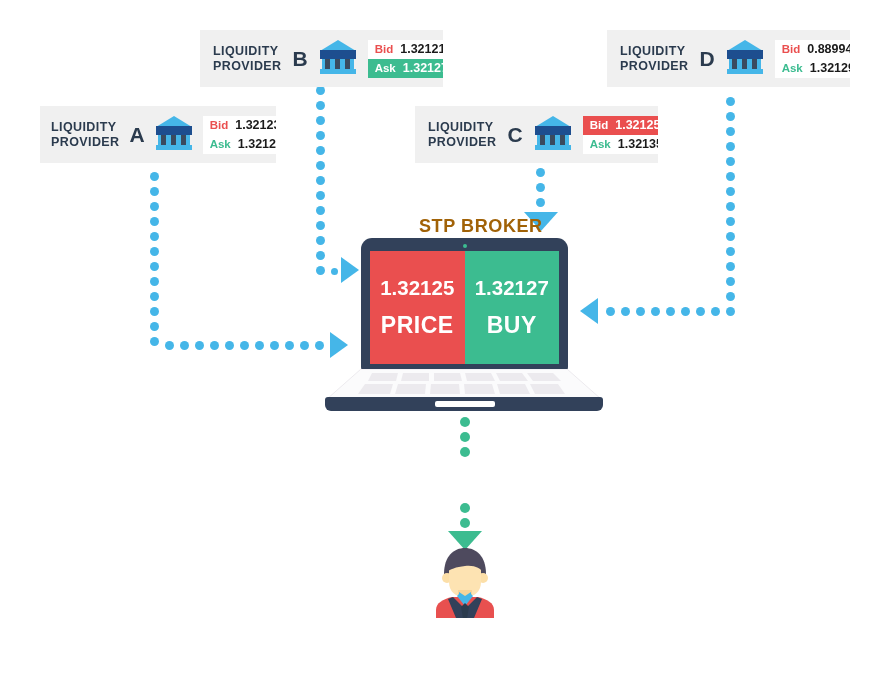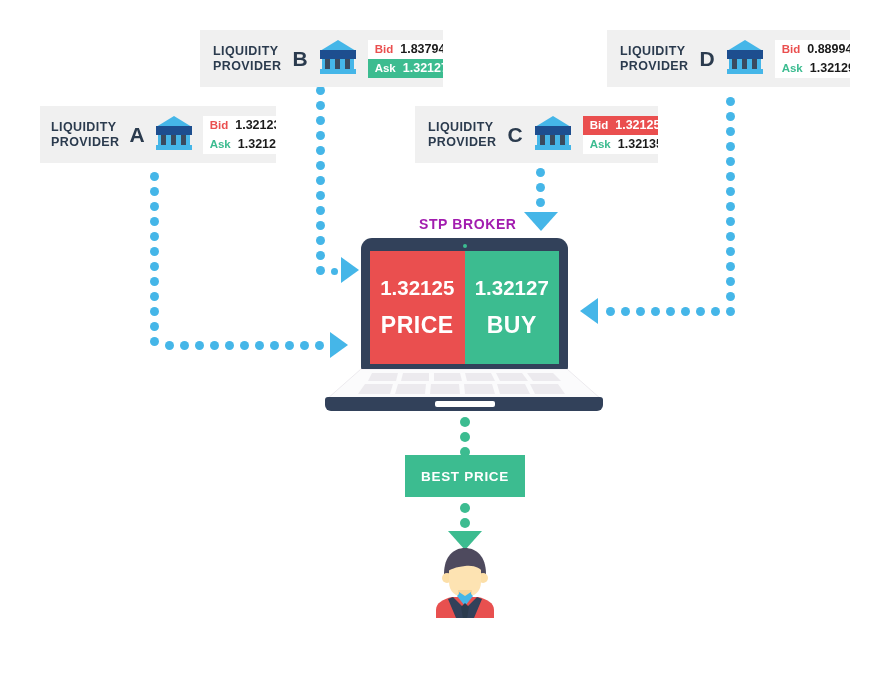--- a/index.html
+++ b/index.html
@@ -120,23 +120,23 @@
     position: absolute;
     width: 0; height: 0;
     border-left: 17px solid transparent;
     border-right: 17px solid transparent;
     border-top: 19px solid #3cbc90;
   }
 
   
   .stp-label {
     position: absolute;
-    font-size: 14px;
-    font-weight: bold;
-    color: #a21caf;
+    font-size: 18px;
+    font-weight: bold;
+    color: #a16207;
     letter-spacing: 0.6px;
   }
   .laptop { position: absolute; }
   .laptop-lid {
     position: absolute;
     background: #32415a;
     border-radius: 11px 11px 4px 4px;
     box-sizing: border-box;
   }
   .laptop-cam {
@@ -304,21 +304,21 @@
         <rect x="4" y="21" width="32" height="11" fill="#45b6e8"></rect>
         <rect x="7" y="21" width="5" height="11" fill="#3a4a5e"></rect>
         <rect x="17" y="21" width="5" height="11" fill="#3a4a5e"></rect>
         <rect x="27" y="21" width="5" height="11" fill="#3a4a5e"></rect>
         <rect x="2" y="31" width="36" height="5" fill="#45b6e8"></rect>
       </svg>
     </span>
     <div class="quote-box" style="margin-left:10px; width:90px;">
       <div class="quote-row row-bid">
         <span class="quote-label">Bid</span>
-        <span class="quote-value">1.83794</span>
+        <span class="quote-value">1.32121</span>
       </div>
       <div class="quote-row row-ask row-hl-green">
         <span class="quote-label">Ask</span>
         <span class="quote-value">1.32127</span>
       </div>
     </div>
   </div>
 
   <div class="lp-card" style="left:607px; top:30px; width:243px; height:57px; padding-left:13px;">
     <div class="lp-title">LIQUIDITY
@@ -435,23 +435,20 @@
         <polygon points="139,15 167,15 170,25 140,25"></polygon>
         <polygon points="172,15 200,15 205,25 175,25"></polygon>
         <polygon points="205,15 233,15 240,25 210,25"></polygon>
       </g>
     </svg>
 
     <div class="laptop-base" style="left:0px; top:159px; width:278px; height:14px;"></div>
     <div class="trackpad" style="left:110px; top:163px; width:60px; height:6px;"></div>
   </div>
 
-  <div class="pill" style="left:405px; top:455px; width:120px; height:42px;">
-    <span>BEST PRICE</span>
-  </div>
 
   <div class="client-avatar" style="left:430px; top:546px; width:70px; height:72px;">
     <svg width="70" height="72" viewBox="0 0 70 72">
 
       <path d="M14 28 C14 10, 24 2, 35 2 C46 2, 56 10, 56 28 L56 34 L14 34 Z" fill="#4e4a5e"></path>
 
       <circle cx="17" cy="32" r="5" fill="#fcdfa8"></circle>
       <circle cx="53" cy="32" r="5" fill="#fcdfa8"></circle>
 
       <path d="M19 24 C19 14, 26 9, 35 9 C44 9, 51 14, 51 24 L51 36 C51 46, 44 51, 35 51 C26 51, 19 46, 19 36 Z" fill="#fde3b2"></path>

